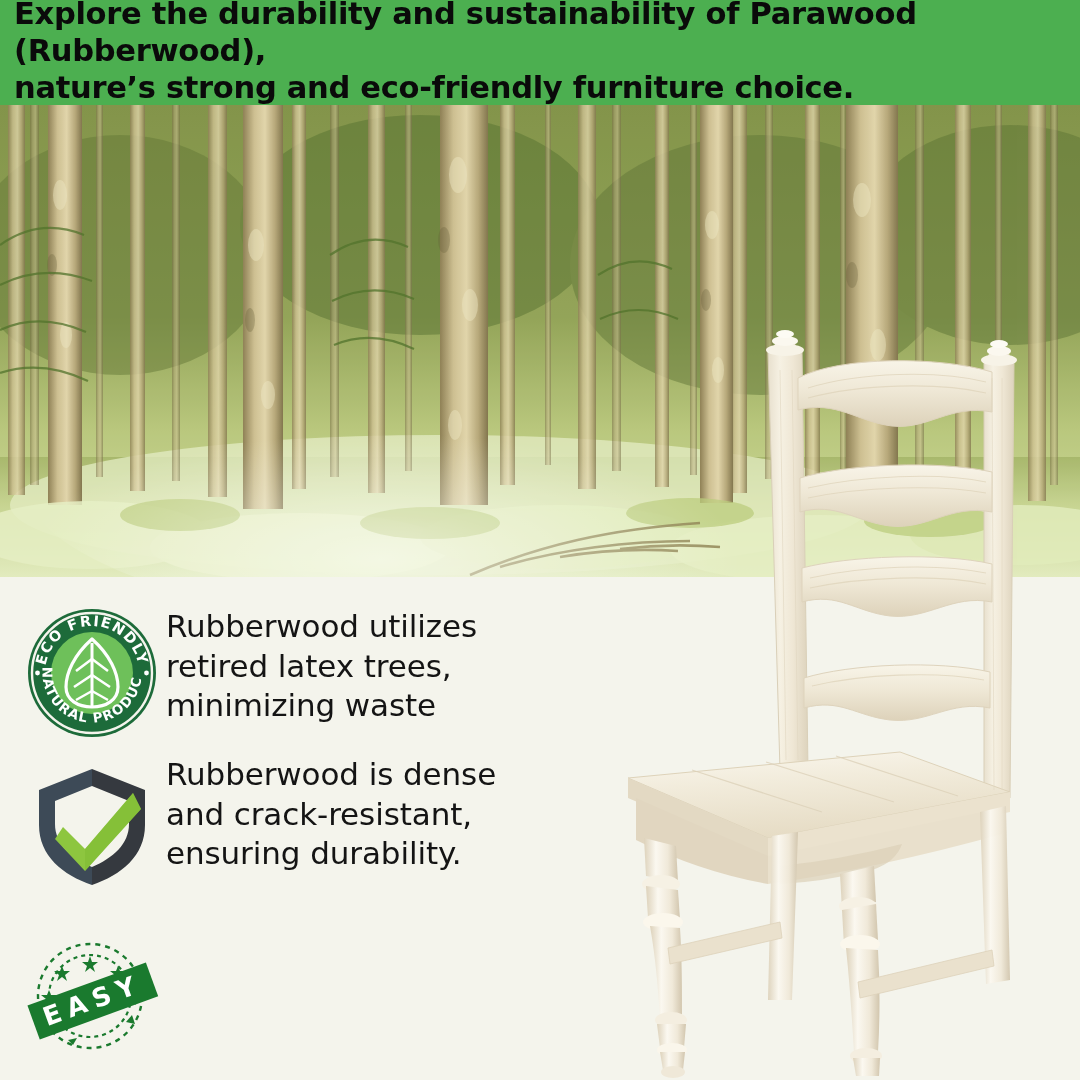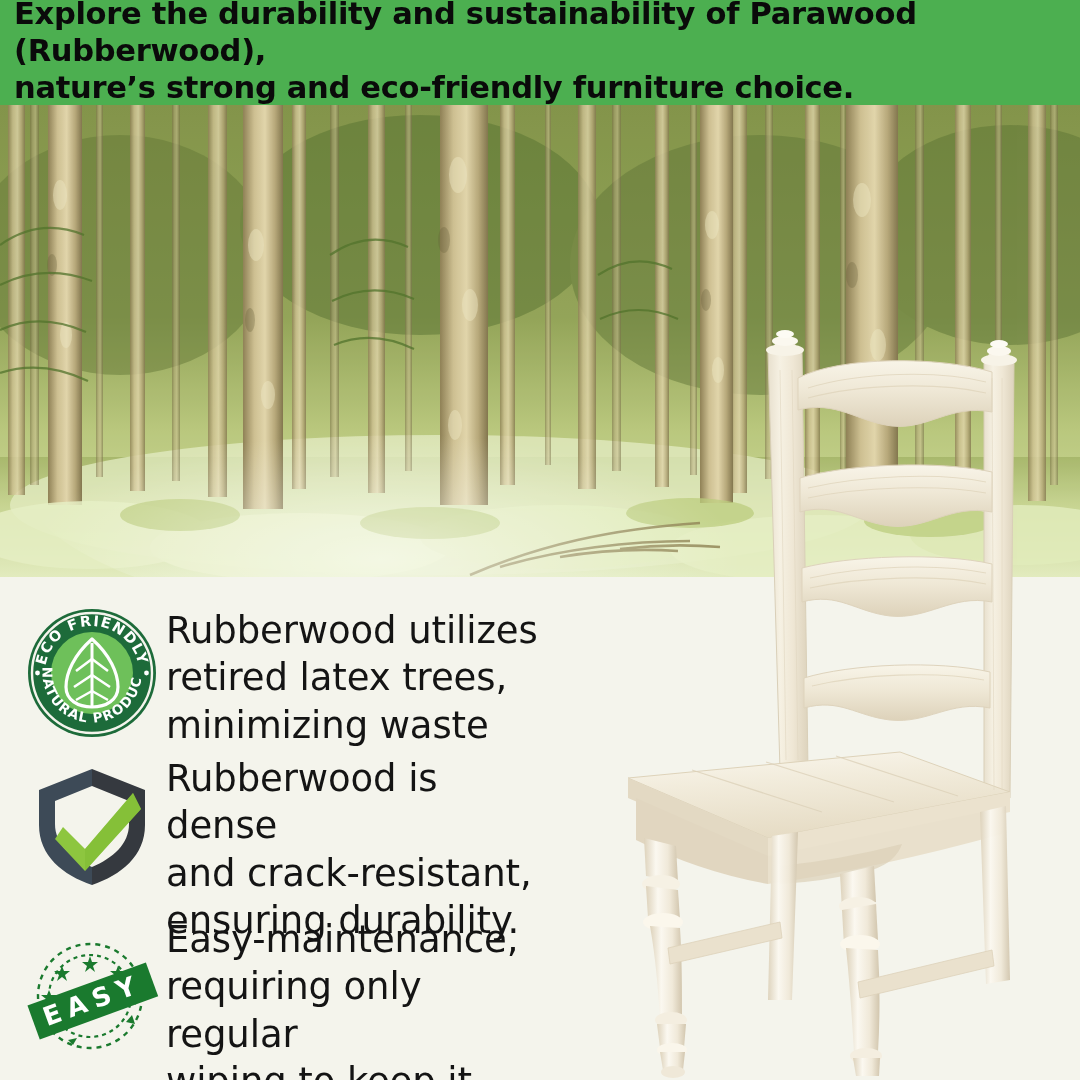--- a/index.html
+++ b/index.html
@@ -113,21 +113,21 @@
     justify-content: center;
     padding-top: 2px;
     box-sizing: border-box;
   }
   .feature-row.r1 .feature-icon { padding-top: 10px; }
   .feature-row.r2 .feature-icon { padding-top: 22px; }
 
   .feature-text {
     flex: 1 1 auto;
     font-family: "DejaVu Sans", sans-serif;
-    font-size: 37px;
+    font-size: 31px;
     line-height: 1.28;
     color: #141414;
     padding-top: 2px;
     white-space: pre-line;
     letter-spacing: -0.1px;
   }
 </style>
 </head>
 <body>
 
@@ -481,20 +481,16 @@
           </g>
           <path d="M104 86 l6 -7 l3 9 z" fill="#1a7a2e"></path>
           <path d="M46 104 l9 -2 l-4 7 z" fill="#1a7a2e"></path>
 
           <g transform="rotate(-20 68 66)">
             <rect x="8" y="48" width="126" height="36" fill="#1a7a2e"></rect>
             <text x="71" y="74" text-anchor="middle" font-family="DejaVu Sans, sans-serif" font-size="26" font-weight="bold" fill="#ffffff" letter-spacing="7">EASY</text>
           </g>
         </svg>
       </div>
-      <div class="feature-text">Easy-maintenance,
-requiring only regular
-wiping to keep it looking
-fresh.</div>
     </div>
 
   </div>
 </div>
 
 </body></html>

